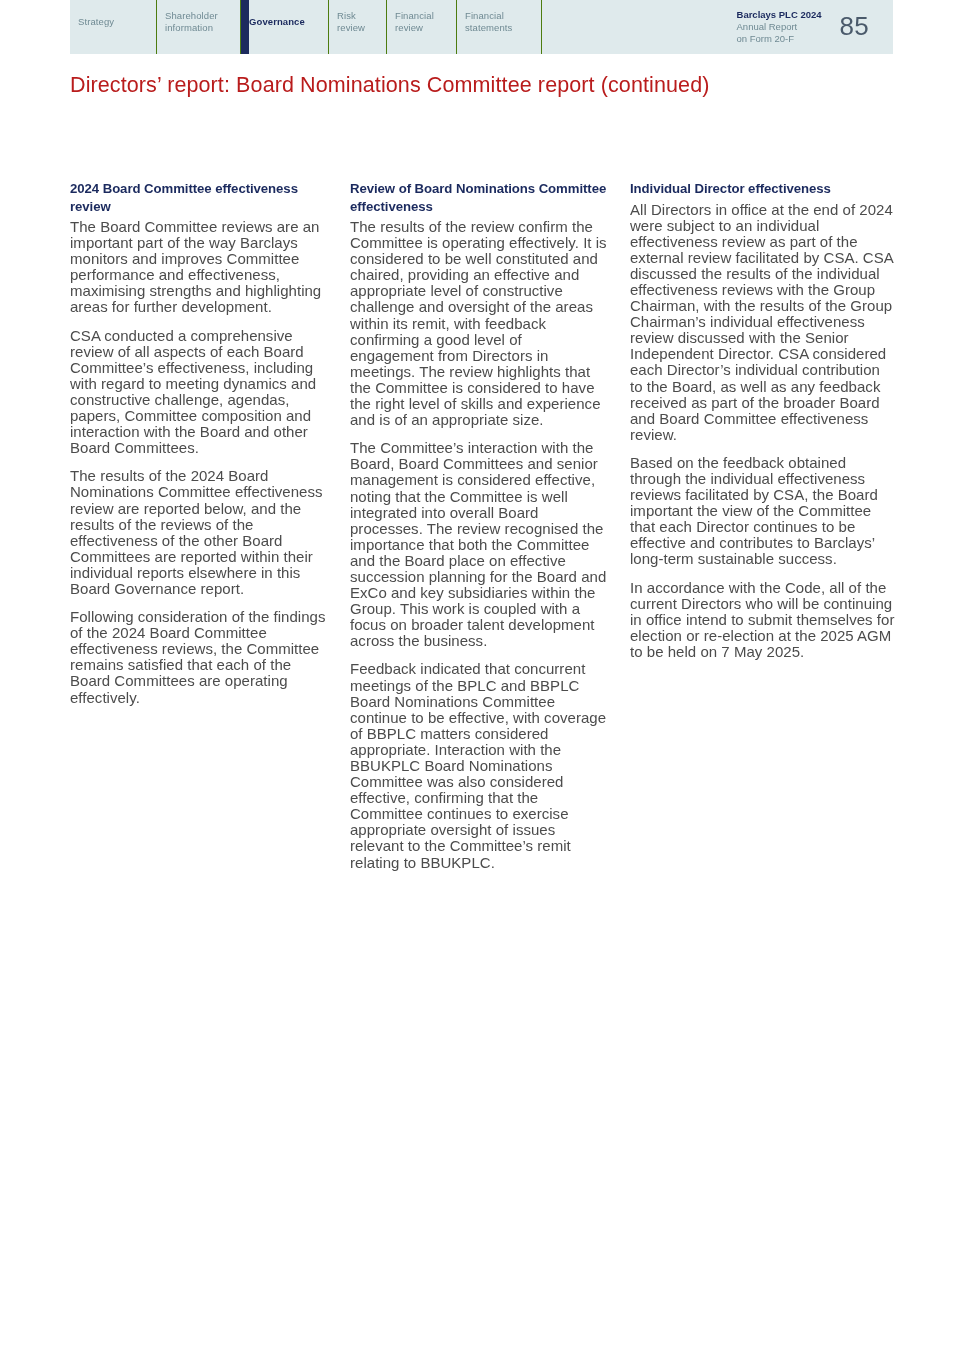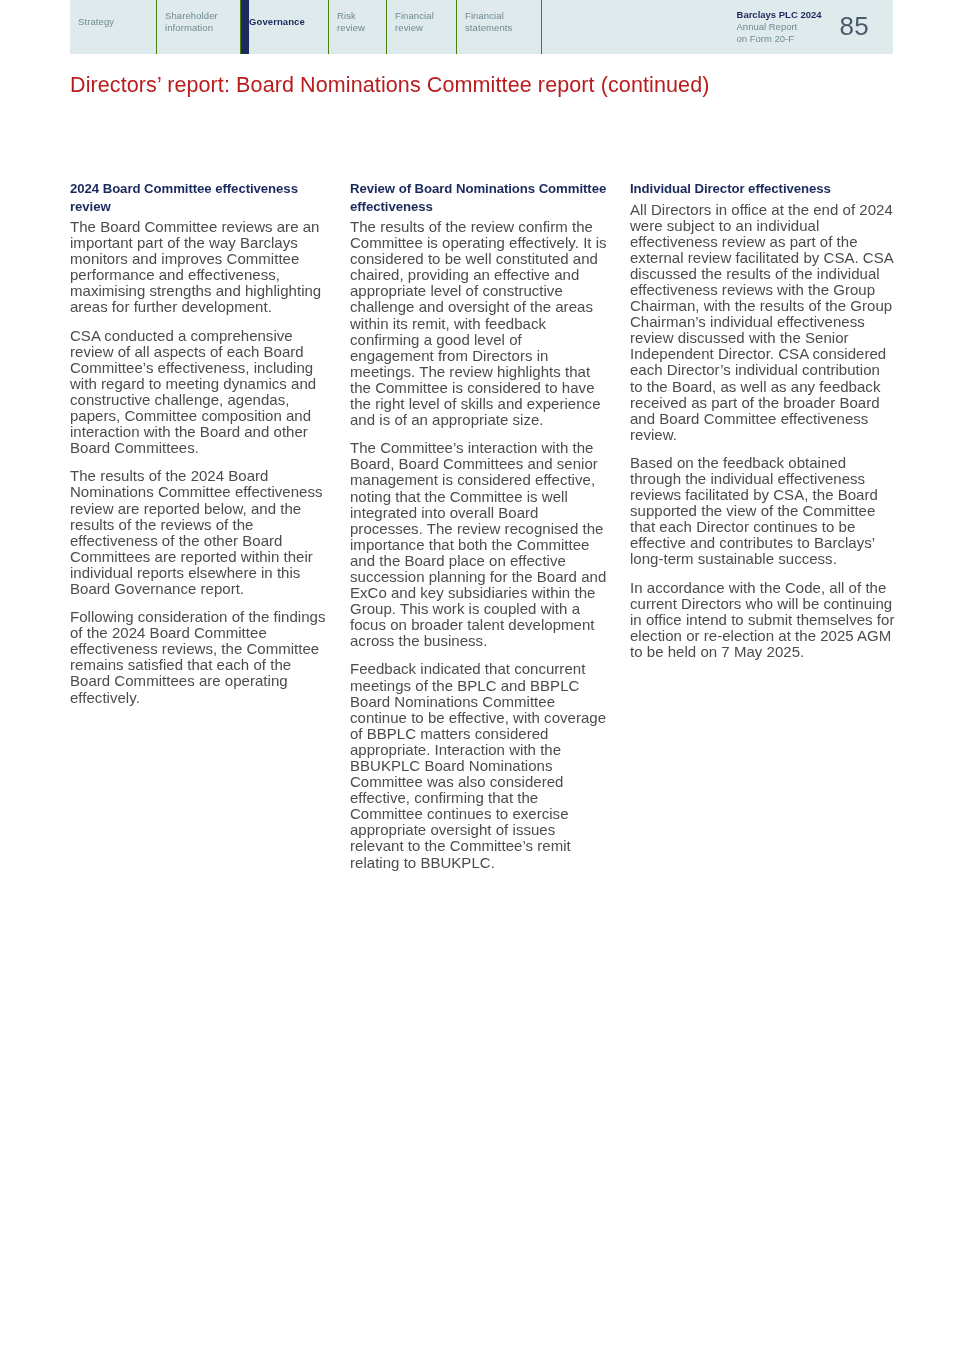--- a/index.html
+++ b/index.html
@@ -200,17 +200,17 @@
   <div class="col col-2">
     <h2 class="col-heading">Review of Board Nominations Committee effectiveness</h2>
     <p>The results of the review confirm the Committee is operating effectively. It is considered to be well constituted and chaired, providing an effective and appropriate level of constructive challenge and oversight of the areas within its remit, with feedback confirming a good level of engagement from Directors in meetings. The review highlights that the Committee is considered to have the right level of skills and experience and is of an appropriate size.</p>
     <p>The Committee’s interaction with the Board, Board Committees and senior management is considered effective, noting that the Committee is well integrated into overall Board processes. The review recognised the importance that both the Committee and the Board place on effective succession planning for the Board and ExCo and key subsidiaries within the Group. This work is coupled with a focus on broader talent development across the business.</p>
     <p>Feedback indicated that concurrent meetings of the BPLC and BBPLC Board Nominations Committee continue to be effective, with coverage of BBPLC matters considered appropriate. Interaction with the BBUKPLC Board Nominations Committee was also considered effective, confirming that the Committee continues to exercise appropriate oversight of issues relevant to the Committee’s remit relating to BBUKPLC.</p>
   </div>
 
   <div class="col col-3">
     <h2 class="col-heading">Individual Director effectiveness</h2>
     <p>All Directors in office at the end of 2024 were subject to an individual effectiveness review as part of the external review facilitated by CSA. CSA discussed the results of the individual effectiveness reviews with the Group Chairman, with the results of the Group Chairman’s individual effectiveness review discussed with the Senior Independent Director. CSA considered each Director’s individual contribution to the Board, as well as any feedback received as part of the broader Board and Board Committee effectiveness review.</p>
-    <p>Based on the feedback obtained through the individual effectiveness reviews facilitated by CSA, the Board supported the view of the Committee that each Director continues to be effective and contributes to Barclays’ long-term sustainable success.</p>
+    <p>Based on the feedback obtained through the individual effectiveness reviews facilitated by CSA, the Board important the view of the Committee that each Director continues to be effective and contributes to Barclays’ long-term sustainable success.</p>
     <p>In accordance with the Code, all of the current Directors who will be continuing in office intend to submit themselves for election or re-election at the 2025 AGM to be held on 7 May 2025.</p>
   </div>
 
 </div>
 
 </body></html>

